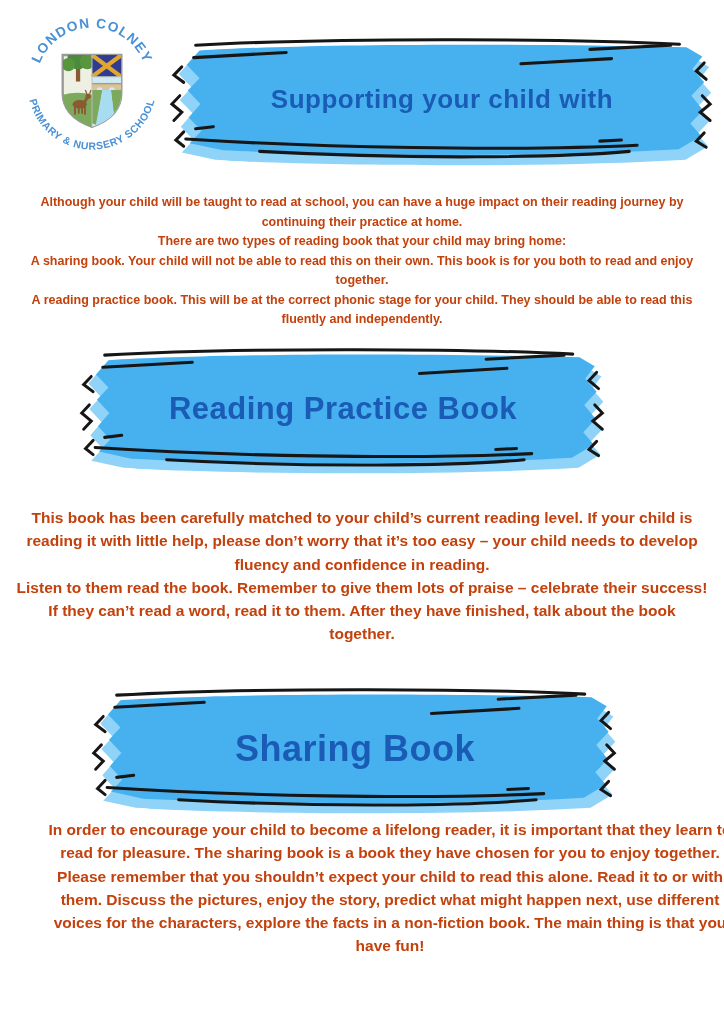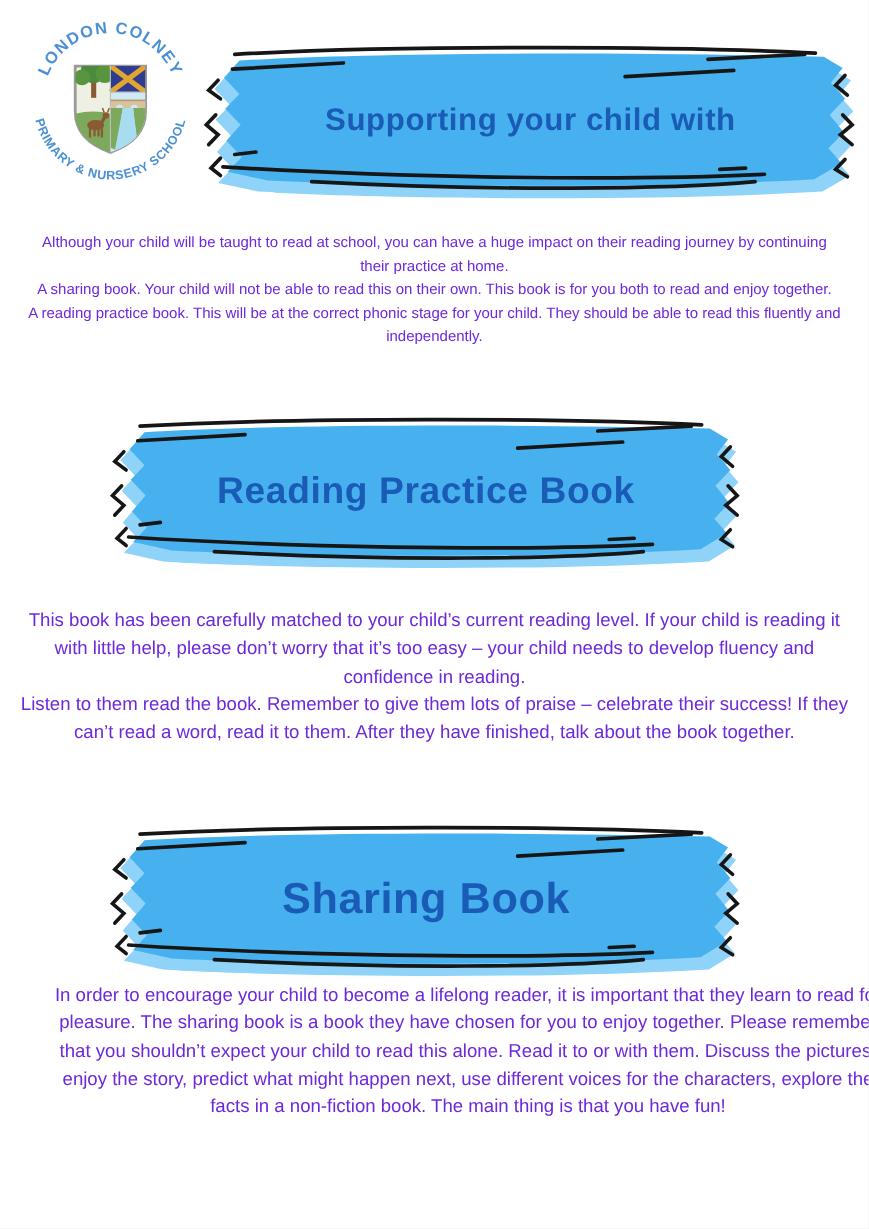--- a/index.html
+++ b/index.html
@@ -34,29 +34,30 @@
     align-items: center;
     justify-content: center;
     text-align: center;
     font-weight: bold;
     color: #1A5CB5;
     letter-spacing: 0.5px;
     line-height: 1.22;
   }
   .banner-title { left: 166px; top: 36px; width: 552px; height: 136px; }
   .banner-title .label { font-size: 26px; }
-  .banner-rp    { left: 88px; top: 346px; width: 534px; height: 134px; }
+  .banner-rp    { left: 76px; top: 346px; width: 534px; height: 134px; }
   .banner-rp .label { font-size: 31px; }
   .banner-sb    { left: 88px; top: 686px; width: 534px; height: 134px; }
   .banner-sb .label { font-size: 36px; }
   
   .bodytext {
     position: absolute;
     text-align: center;
-    color: #6d28d9;
+    color: #c2410c;
+    font-weight: bold;
   }
   .bodytext p { margin: 0; }
   .intro-text {
     left: 22px; top: 193px; width: 680px;
     font-size: 12.5px; line-height: 1.56;
   }
   .rp-text {
     left: 14px; top: 506px; width: 696px;
     font-size: 15.5px; line-height: 1.5;
   }
@@ -165,20 +166,21 @@
     <svg class="brush" viewBox="0 0 560 132" preserveAspectRatio="none">
         <use href="#brush-banner"></use>
       </svg>
     <div class="label">
       <div>Supporting your child with</div>
     </div>
   </div>
 
   <div class="bodytext intro-text">
     <p>Although your child will be taught to read at school, you can have a huge impact on their reading journey by continuing their practice at home.</p>
+    <p>There are two types of reading book that your child may bring home:</p>
     <p>A sharing book. Your child will not be able to read this on their own. This book is for you both to read and enjoy together.</p>
     <p>A reading practice book. This will be at the correct phonic stage for your child. They should be able to read this fluently and independently.</p>
   </div>
 
   <div class="banner banner-rp">
     <svg class="brush" viewBox="0 0 560 132" preserveAspectRatio="none">
         <use href="#brush-banner"></use>
       </svg>
     <div class="label">
       <div>Reading Practice Book</div>

